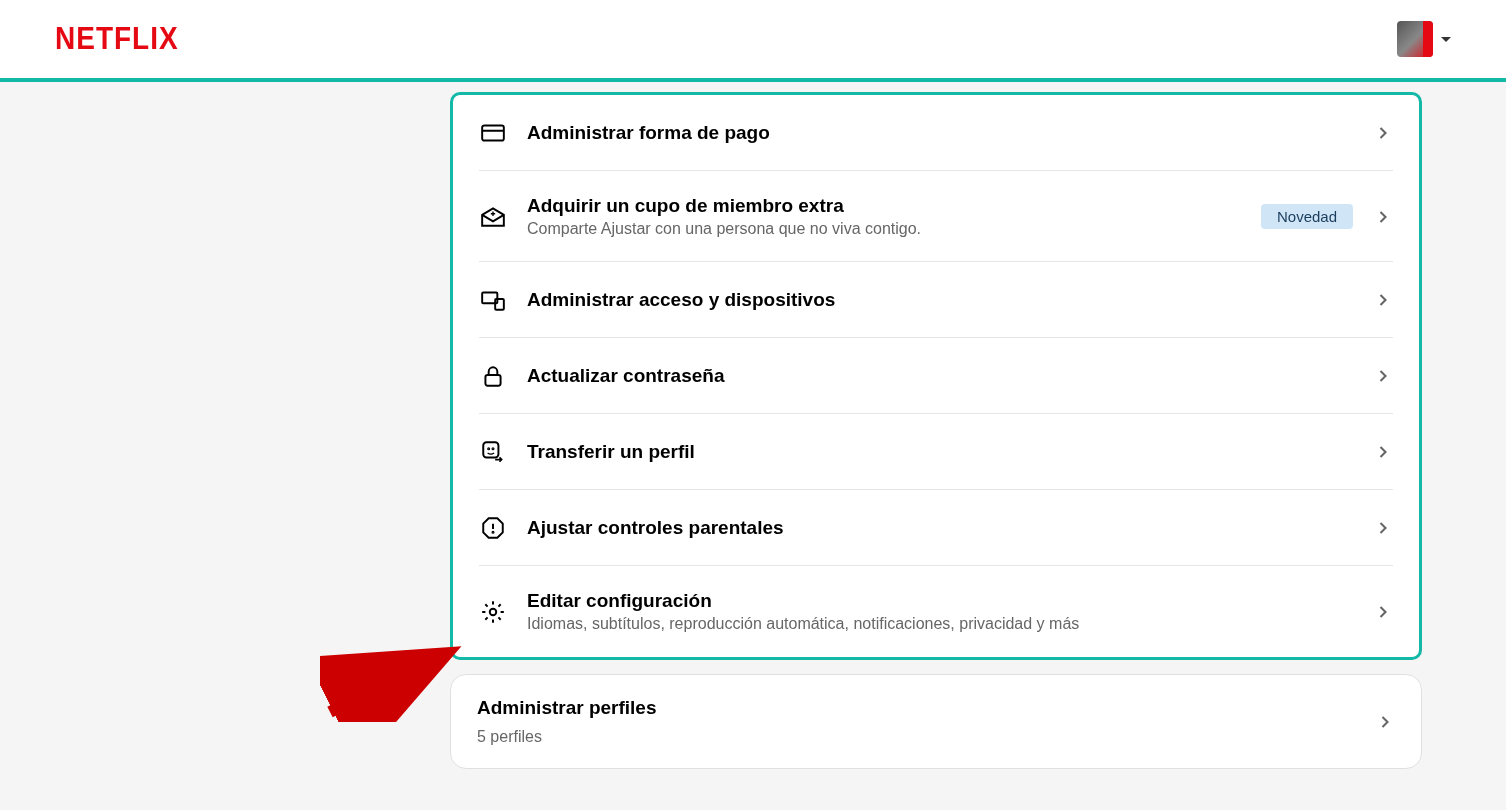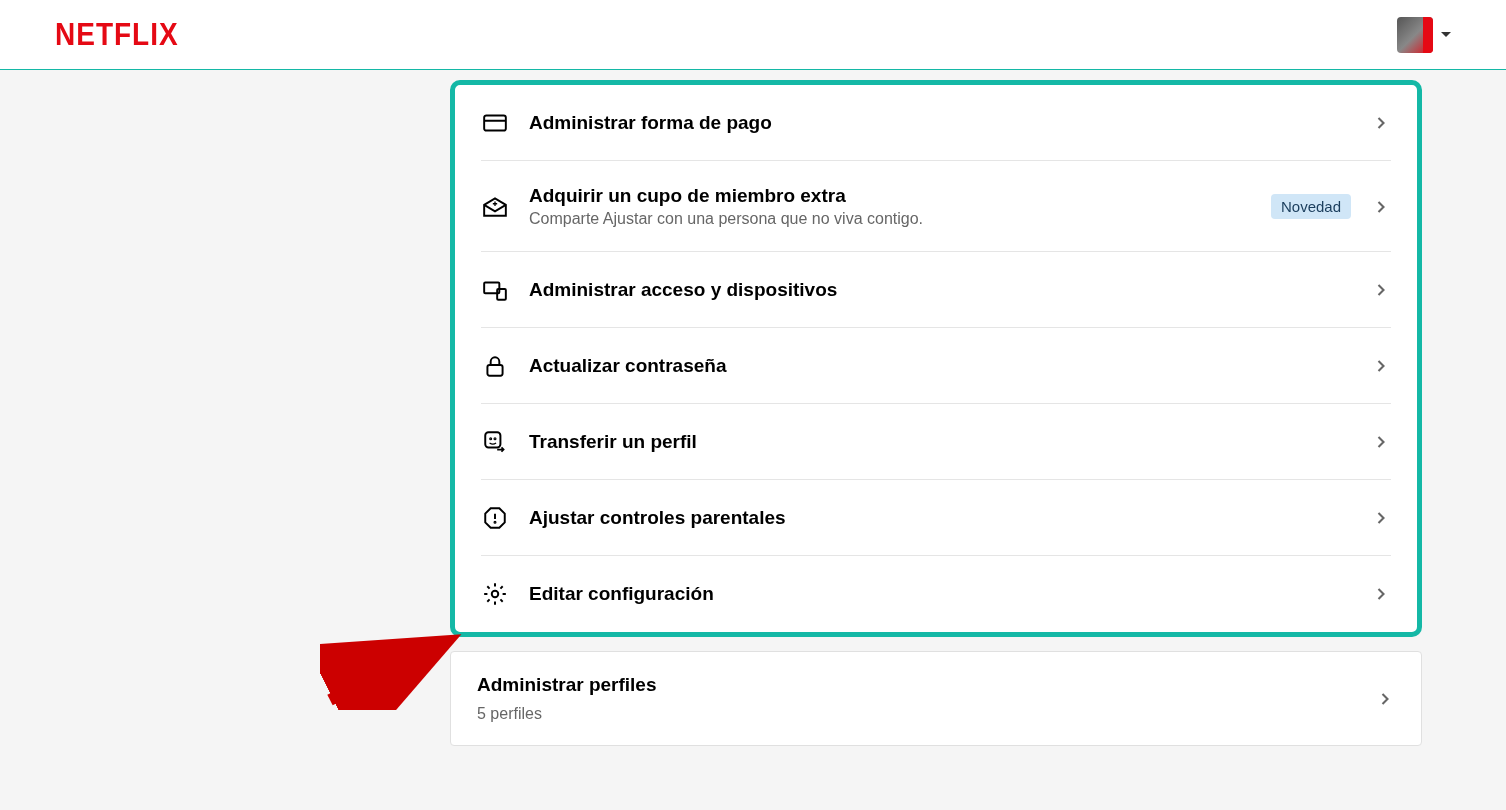--- a/index.html
+++ b/index.html
@@ -9,26 +9,26 @@
     }
     body {
       font-family: -apple-system, BlinkMacSystemFont, "Segoe UI", Helvetica, Arial, sans-serif;
       background: #f5f5f5;
       width: 1506px;
       height: 810px;
       overflow: hidden;
     }
     .header {
       background: #fff;
-      height: 70px;
+      height: 82px;
       display: flex;
       align-items: center;
       justify-content: space-between;
       padding: 0 55px;
-      border-bottom: 1px solid #14b8a6;
+      border-bottom: 4px solid #14b8a6;
     }
     .netflix-logo {
       font-family: Arial, sans-serif;
       font-weight: 900;
       font-size: 28px;
       color: #e50914;
       letter-spacing: 1px;
       transform: scaleY(1.1);
     }
     .profile-menu {
@@ -62,21 +62,21 @@
       border-top: 5px solid #333;
     }
     .content-area {
       position: relative;
       padding-top: 10px;
     }
     .settings-card {
       width: 972px;
       margin-left: 450px;
       background: #fff;
-      border: 5px solid #14b8a6;
+      border: 3px solid #14b8a6;
       border-radius: 10px;
       overflow: hidden;
     }
     .settings-item {
       display: flex;
       align-items: center;
       padding: 24px 26px;
       cursor: pointer;
       gap: 20px;
       position: relative;
@@ -117,21 +117,21 @@
       color: #000;
     }
     .item-subtitle {
       font-size: 16px;
       color: #666;
     }
     .badge {
       background: #d0e6f7;
       color: #1a3d5c;
       font-size: 15px;
-      padding: 4px 10px;
+      padding: 4px 16px;
       border-radius: 4px;
       font-weight: 500;
       margin-left: 36px;
     }
     .chevron {
       width: 20px;
       height: 20px;
       flex-shrink: 0;
     }
     .chevron svg {
@@ -140,21 +140,21 @@
       stroke: #666;
       stroke-width: 2.5;
       fill: none;
     }
     .profiles-card {
       width: 972px;
       margin-left: 450px;
       margin-top: 14px;
       background: #fff;
       border: 1px solid #e0e0e0;
-      border-radius: 4px;
+      border-radius: 16px;
       display: flex;
       align-items: center;
       padding: 22px 26px;
       cursor: pointer;
       gap: 20px;
     }
     .profiles-text {
       flex: 1;
     }
     .profiles-title {
@@ -344,20 +344,21 @@
 
     <div class="settings-item">
       <div class="item-icon">
         <svg viewBox="0 0 24 24">
             <circle cx="12" cy="12" r="3"></circle>
             <path d="M12 2 L12 5 M12 19 L12 22 M4.9 4.9 L7 7 M17 17 L19.1 19.1 M2 12 L5 12 M19 12 L22 12 M4.9 19.1 L7 17 M17 7 L19.1 4.9"></path>
           </svg>
       </div>
       <div class="item-text">
         <div class="item-title">Editar configuración</div>
+        <div class="item-subtitle">Idiomas, subtítulos, reproducción automática, notificaciones, privacidad y más</div>
       </div>
       <div class="chevron">
         <svg viewBox="0 0 24 24">
             <polyline points="9 6 15 12 9 18"></polyline>
           </svg>
       </div>
     </div>
 
   </div>
 

